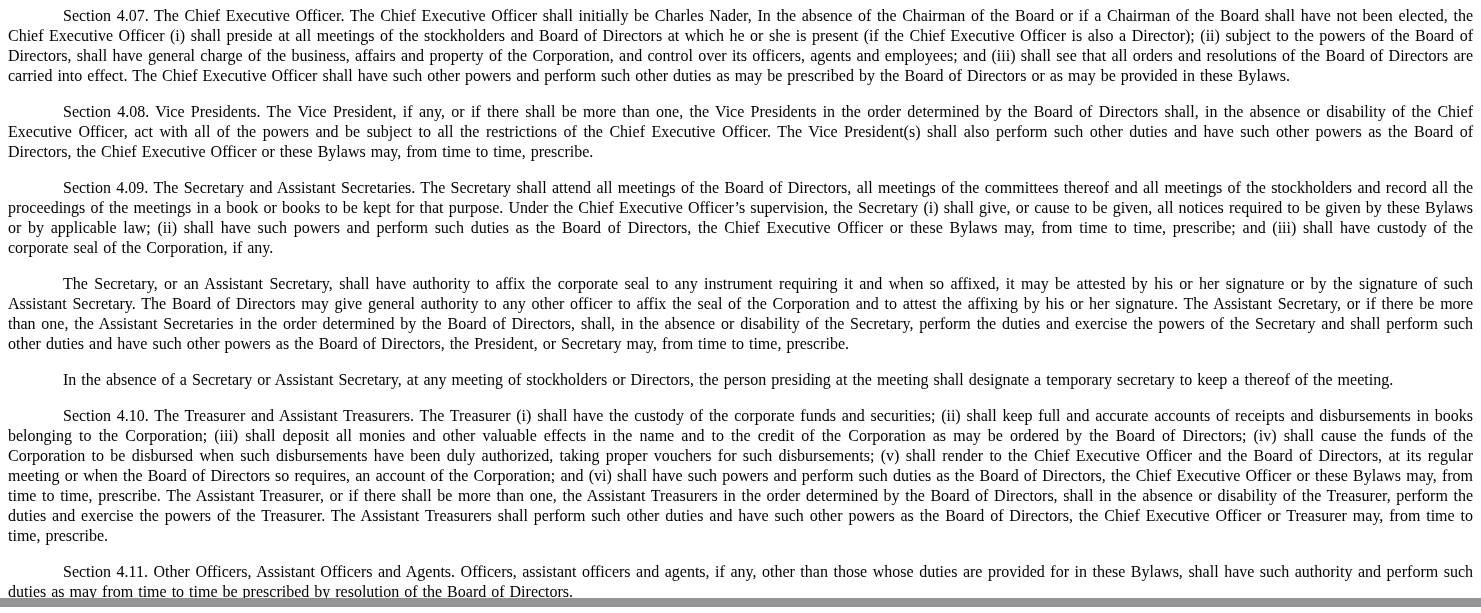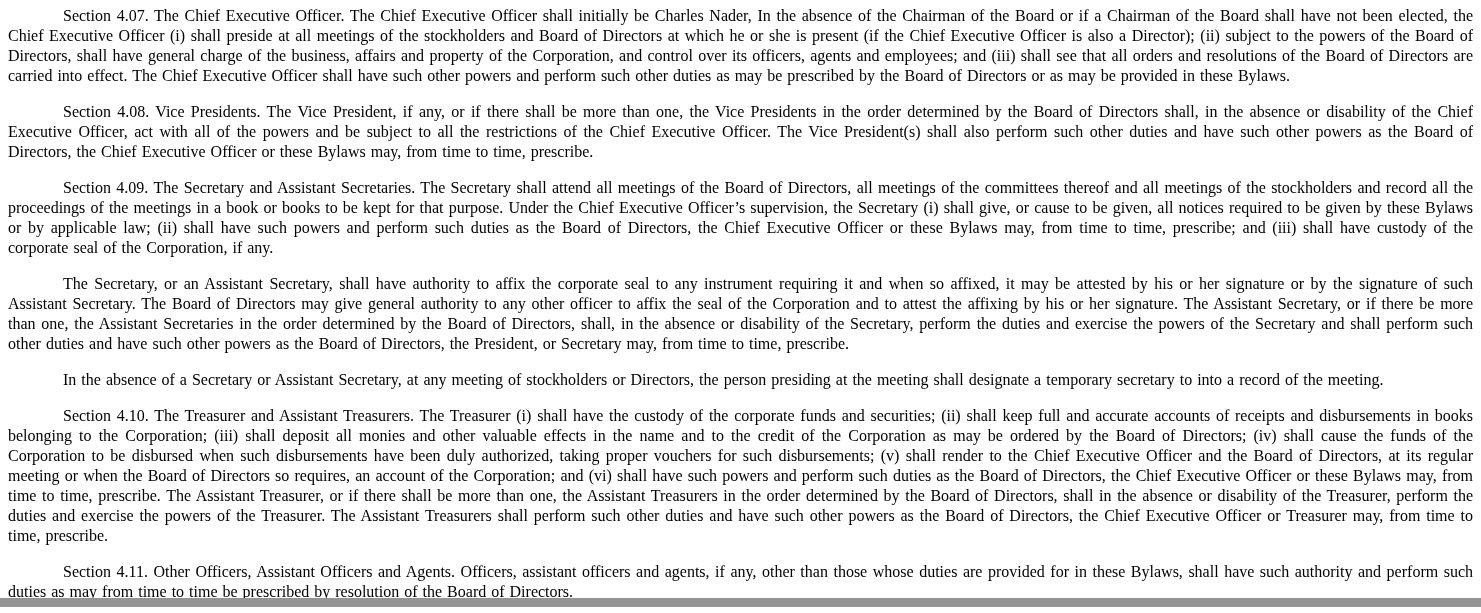--- a/index.html
+++ b/index.html
@@ -44,19 +44,19 @@
 </style>
 </head>
 <body>
 
 <div class="viewport">
   <div class="doc-page" style="color: rgb(0, 0, 0);">
     <p>Section 4.07. The Chief Executive Officer. The Chief Executive Officer shall initially be Charles Nader, In the absence of the Chairman of the Board or if a Chairman of the Board shall have not been elected, the Chief Executive Officer (i) shall preside at all meetings of the stockholders and Board of Directors at which he or she is present (if the Chief Executive Officer is also a Director); (ii) subject to the powers of the Board of Directors, shall have general charge of the business, affairs and property of the Corporation, and control over its officers, agents and employees; and (iii) shall see that all orders and resolutions of the Board of Directors are carried into effect. The Chief Executive Officer shall have such other powers and perform such other duties as may be prescribed by the Board of Directors or as may be provided in these Bylaws.</p>
     <p>Section 4.08. Vice Presidents. The Vice President, if any, or if there shall be more than one, the Vice Presidents in the order determined by the Board of Directors shall, in the absence or disability of the Chief Executive Officer, act with all of the powers and be subject to all the restrictions of the Chief Executive Officer. The Vice President(s) shall also perform such other duties and have such other powers as the Board of Directors, the Chief Executive Officer or these Bylaws may, from time to time, prescribe.</p>
     <p>Section 4.09. The Secretary and Assistant Secretaries. The Secretary shall attend all meetings of the Board of Directors, all meetings of the committees thereof and all meetings of the stockholders and record all the proceedings of the meetings in a book or books to be kept for that purpose. Under the Chief Executive Officer’s supervision, the Secretary (i) shall give, or cause to be given, all notices required to be given by these Bylaws or by applicable law; (ii) shall have such powers and perform such duties as the Board of Directors, the Chief Executive Officer or these Bylaws may, from time to time, prescribe; and (iii) shall have custody of the corporate seal of the Corporation, if any.</p>
     <p>The Secretary, or an Assistant Secretary, shall have authority to affix the corporate seal to any instrument requiring it and when so affixed, it may be attested by his or her signature or by the signature of such Assistant Secretary. The Board of Directors may give general authority to any other officer to affix the seal of the Corporation and to attest the affixing by his or her signature. The Assistant Secretary, or if there be more than one, the Assistant Secretaries in the order determined by the Board of Directors, shall, in the absence or disability of the Secretary, perform the duties and exercise the powers of the Secretary and shall perform such other duties and have such other powers as the Board of Directors, the President, or Secretary may, from time to time, prescribe.</p>
-    <p>In the absence of a Secretary or Assistant Secretary, at any meeting of stockholders or Directors, the person presiding at the meeting shall designate a temporary secretary to into a record of the meeting.</p>
+    <p>In the absence of a Secretary or Assistant Secretary, at any meeting of stockholders or Directors, the person presiding at the meeting shall designate a temporary secretary to keep a thereof of the meeting.</p>
     <p>Section 4.10. The Treasurer and Assistant Treasurers. The Treasurer (i) shall have the custody of the corporate funds and securities; (ii) shall keep full and accurate accounts of receipts and disbursements in books belonging to the Corporation; (iii) shall deposit all monies and other valuable effects in the name and to the credit of the Corporation as may be ordered by the Board of Directors; (iv) shall cause the funds of the Corporation to be disbursed when such disbursements have been duly authorized, taking proper vouchers for such disbursements; (v) shall render to the Chief Executive Officer and the Board of Directors, at its regular meeting or when the Board of Directors so requires, an account of the Corporation; and (vi) shall have such powers and perform such duties as the Board of Directors, the Chief Executive Officer or these Bylaws may, from time to time, prescribe. The Assistant Treasurer, or if there shall be more than one, the Assistant Treasurers in the order determined by the Board of Directors, shall in the absence or disability of the Treasurer, perform the duties and exercise the powers of the Treasurer. The Assistant Treasurers shall perform such other duties and have such other powers as the Board of Directors, the Chief Executive Officer or Treasurer may, from time to time, prescribe.</p>
     <p>Section 4.11. Other Officers, Assistant Officers and Agents. Officers, assistant officers and agents, if any, other than those whose duties are provided for in these Bylaws, shall have such authority and perform such duties as may from time to time be prescribed by resolution of the Board of Directors.</p>
 
   </div>
   <div class="h-scrollbar" style="background: rgb(148, 148, 148);"></div>
 </div>
 
 </body></html>

